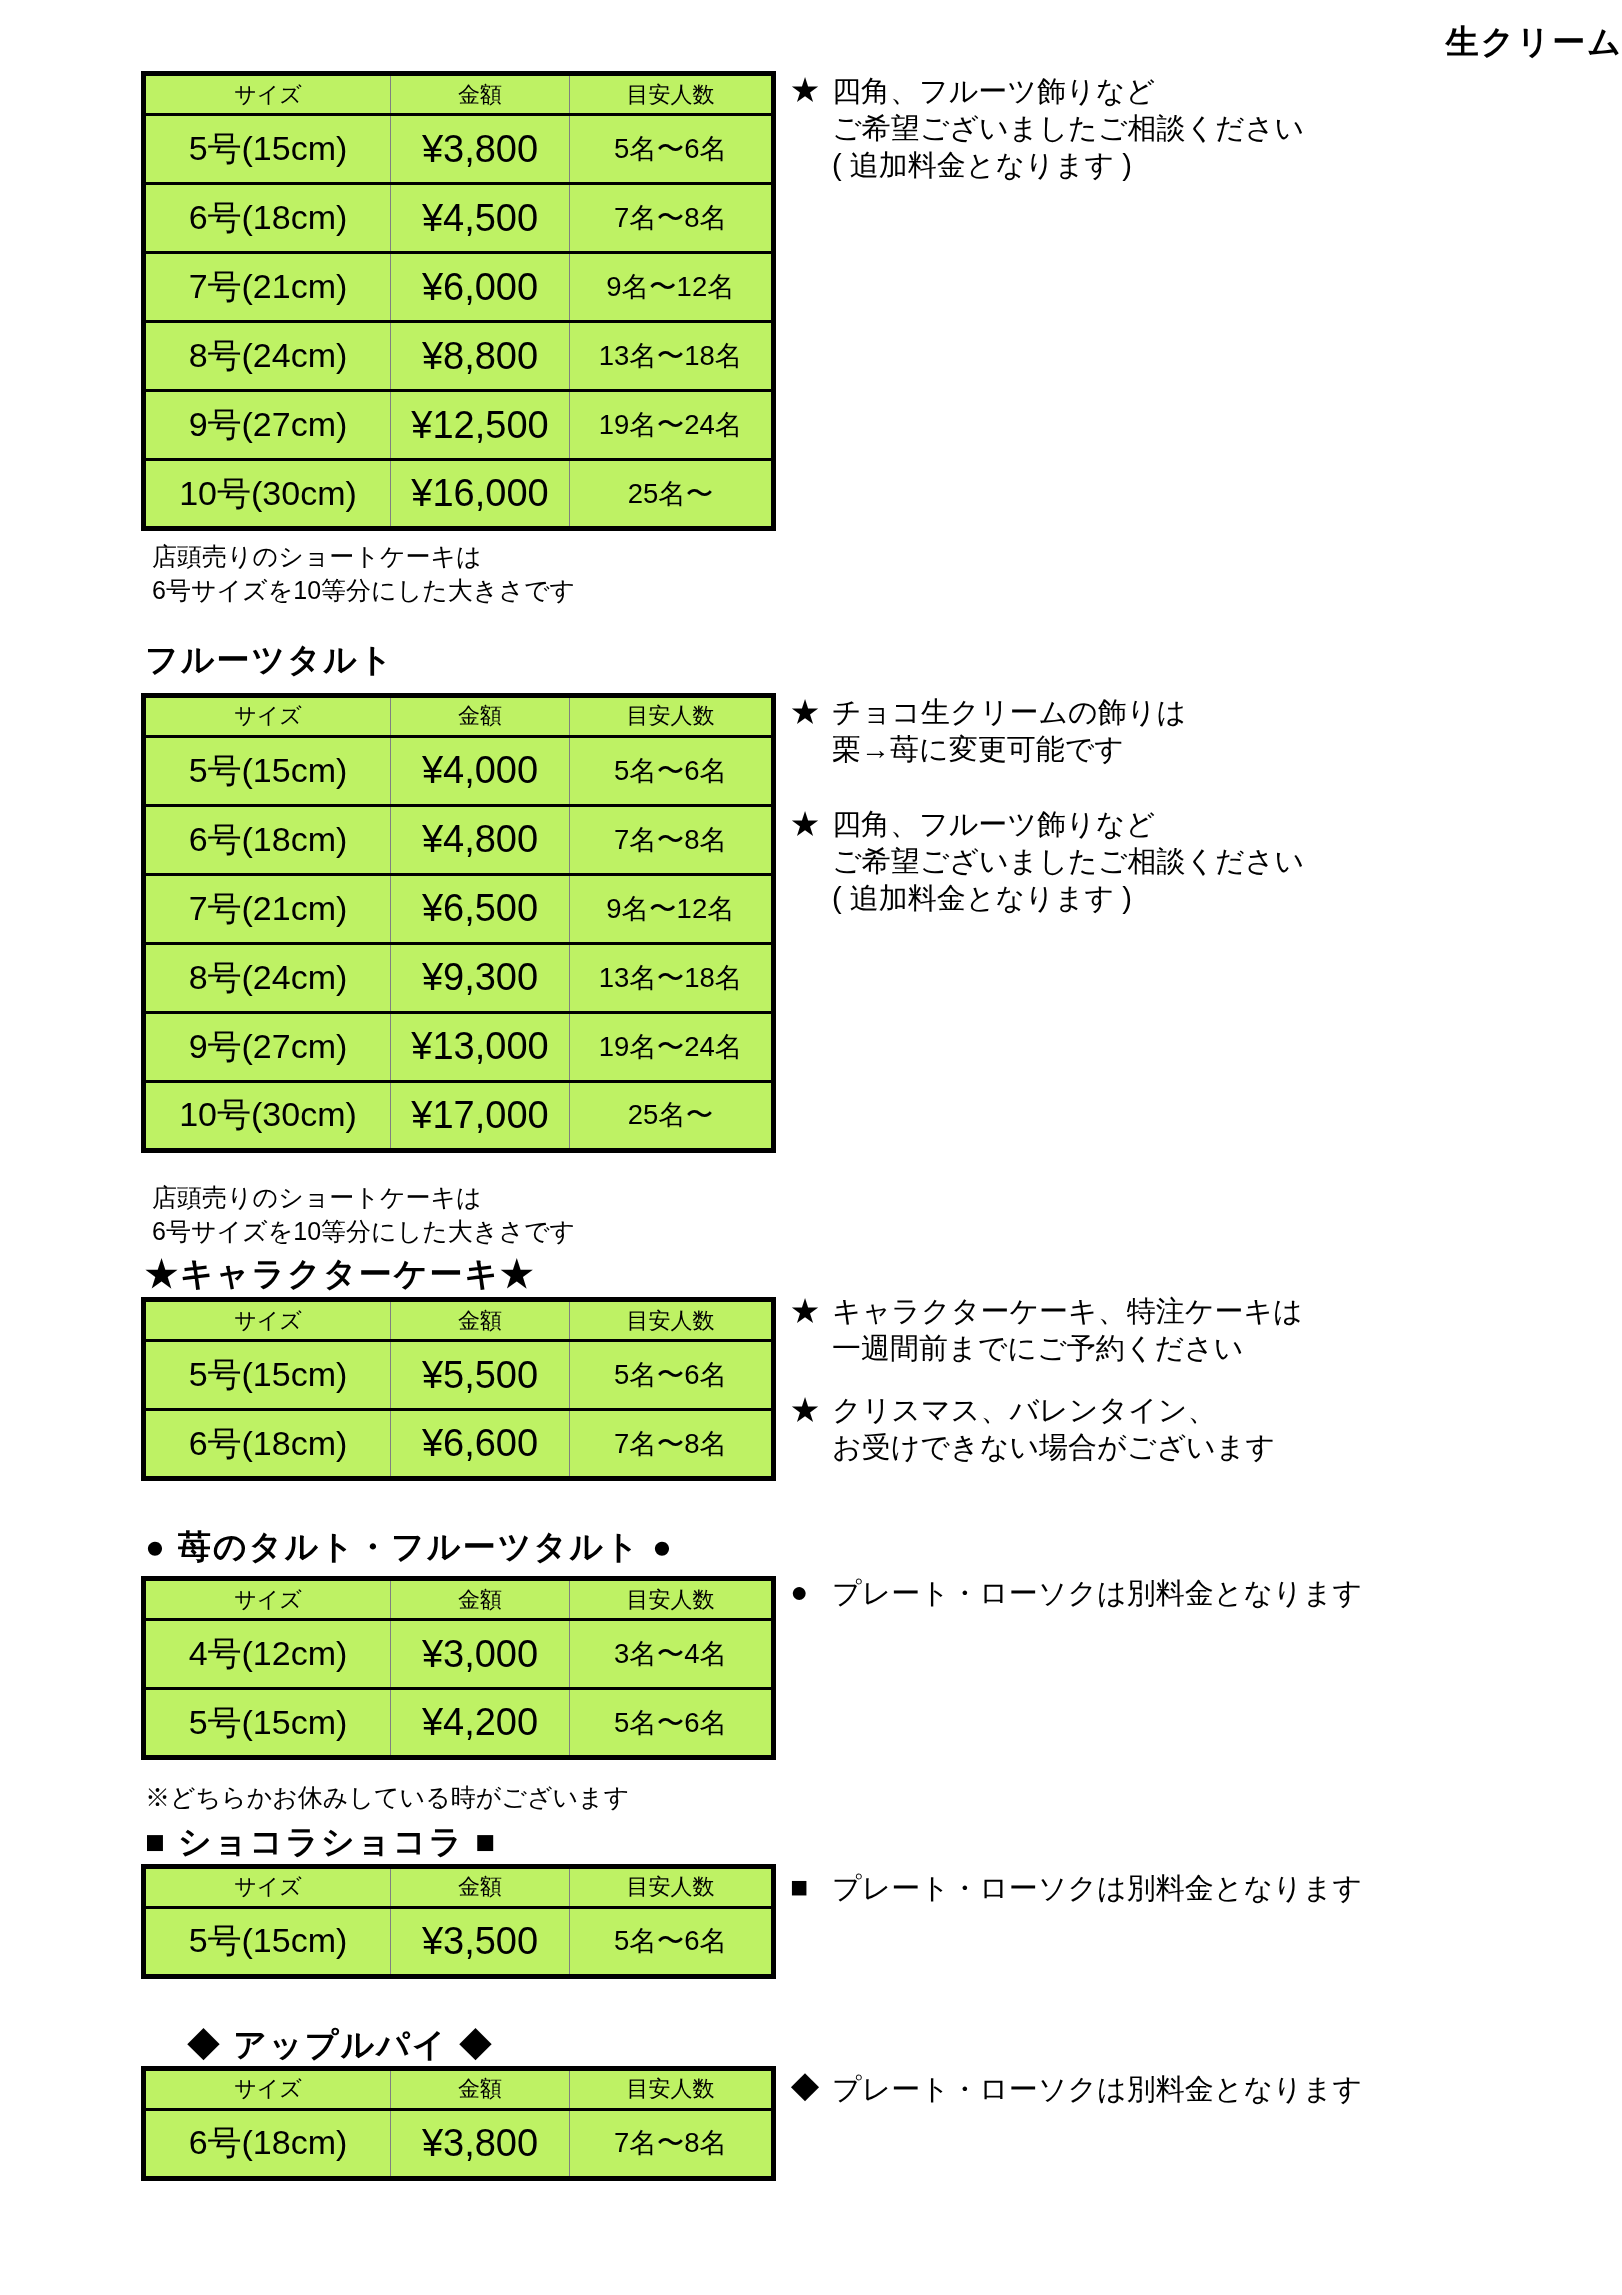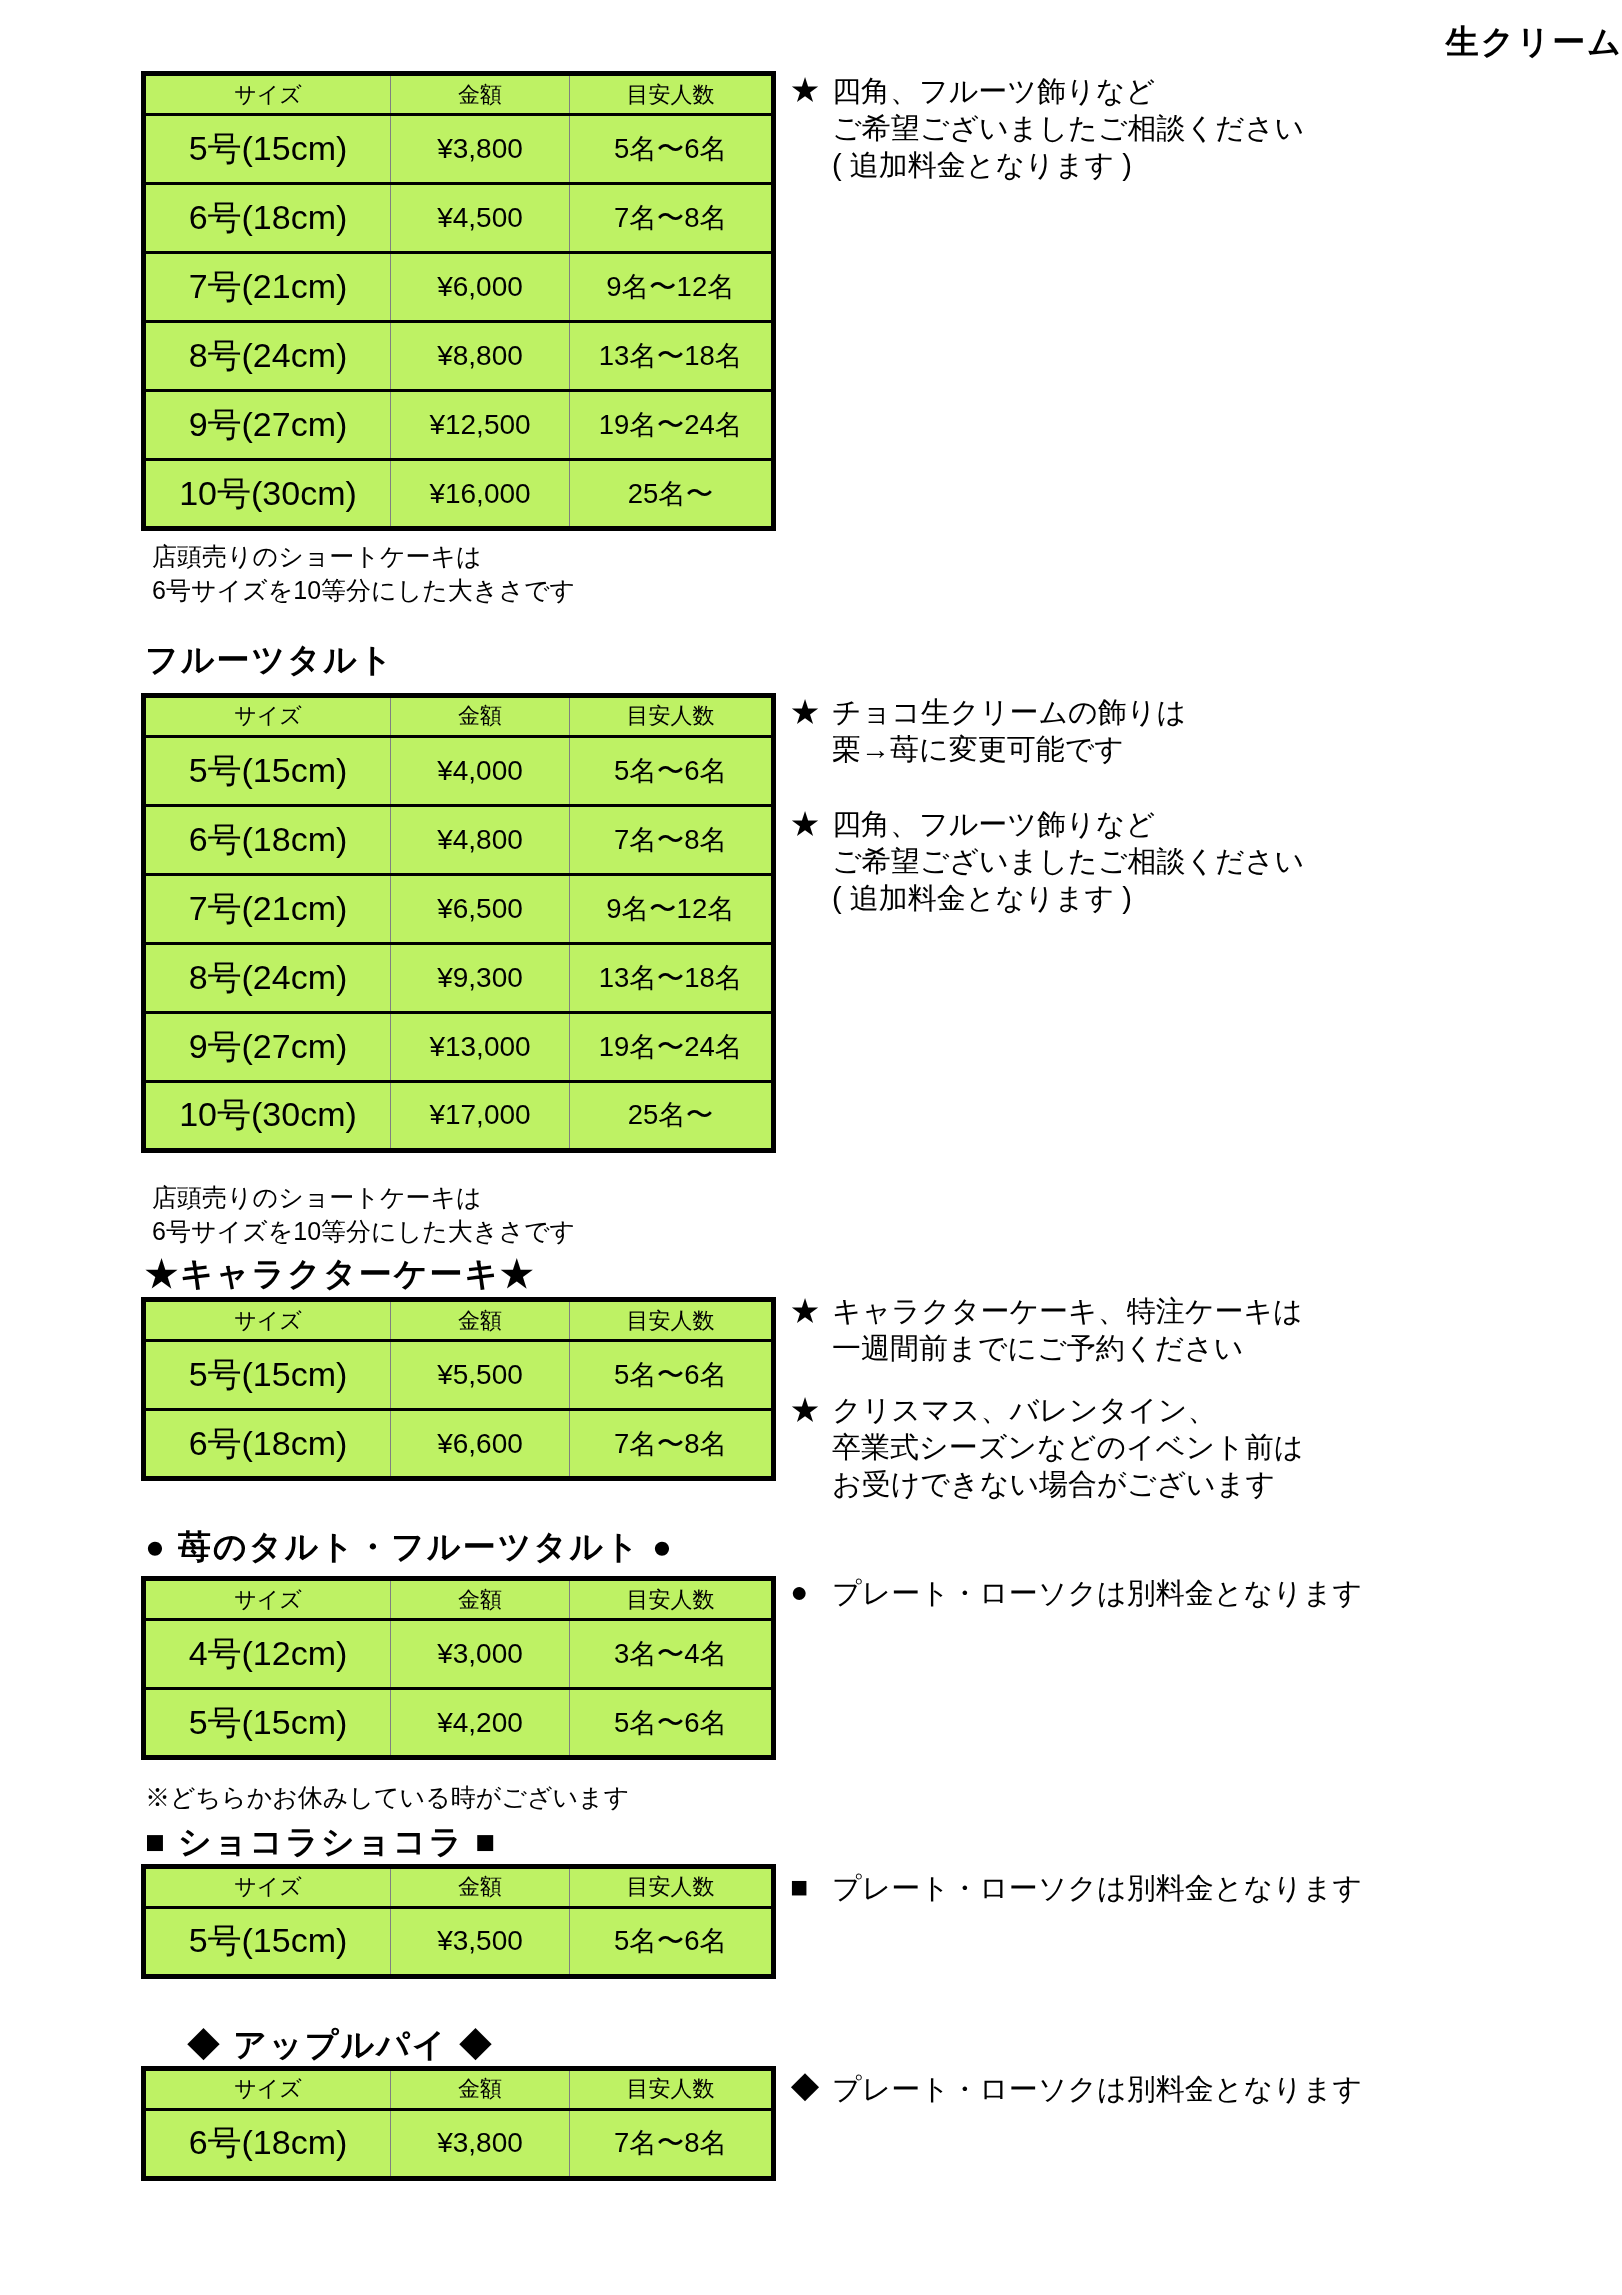--- a/index.html
+++ b/index.html
@@ -46,21 +46,21 @@
     text-align:center; vertical-align:middle;
     overflow:hidden; white-space:nowrap;
   }
   tr.hdr th {
     height:41px; font-size:22px; font-weight:400;
     border-bottom:3.3px solid #000;
   }
   tr.data td { height:69px; }
   tr.data + tr.data td { border-top:3.3px solid #000; }
   td.cell-size  { font-size:34px; }
-  td.cell-price { font-size:28px; }
+  td.cell-price { font-size:38px; }
   td.cell-people{ font-size:27.5px; }
 
   .footnote {
     font-size:25px; line-height:34px;
     margin:7.8px 0 0 11px;
   }
   .s2 .footnote { margin-top:27.5px; }
   .s4 .footnote { margin-top:20px; margin-left:3.9px; }
 
   .notes {
@@ -259,21 +259,20 @@
         <span class="bullet">★</span>
         <div class="note-lines">
           <div>キャラクターケーキ、特注ケーキは</div>
           <div>一週間前までにご予約ください</div>
         </div>
       </div>
       <div class="note">
         <span class="bullet">★</span>
         <div class="note-lines">
           <div>クリスマス、バレンタイン、</div>
-          <div>卒業式シーズンなどのイベント前は</div>
           <div>お受けできない場合がございます</div>
         </div>
       </div>
     </div>
   </div>
 </section>
 
 <section class="section s4">
   <h2 class="section-title">● 苺のタルト・フルーツタルト ●</h2>
   <div class="table-wrap">

